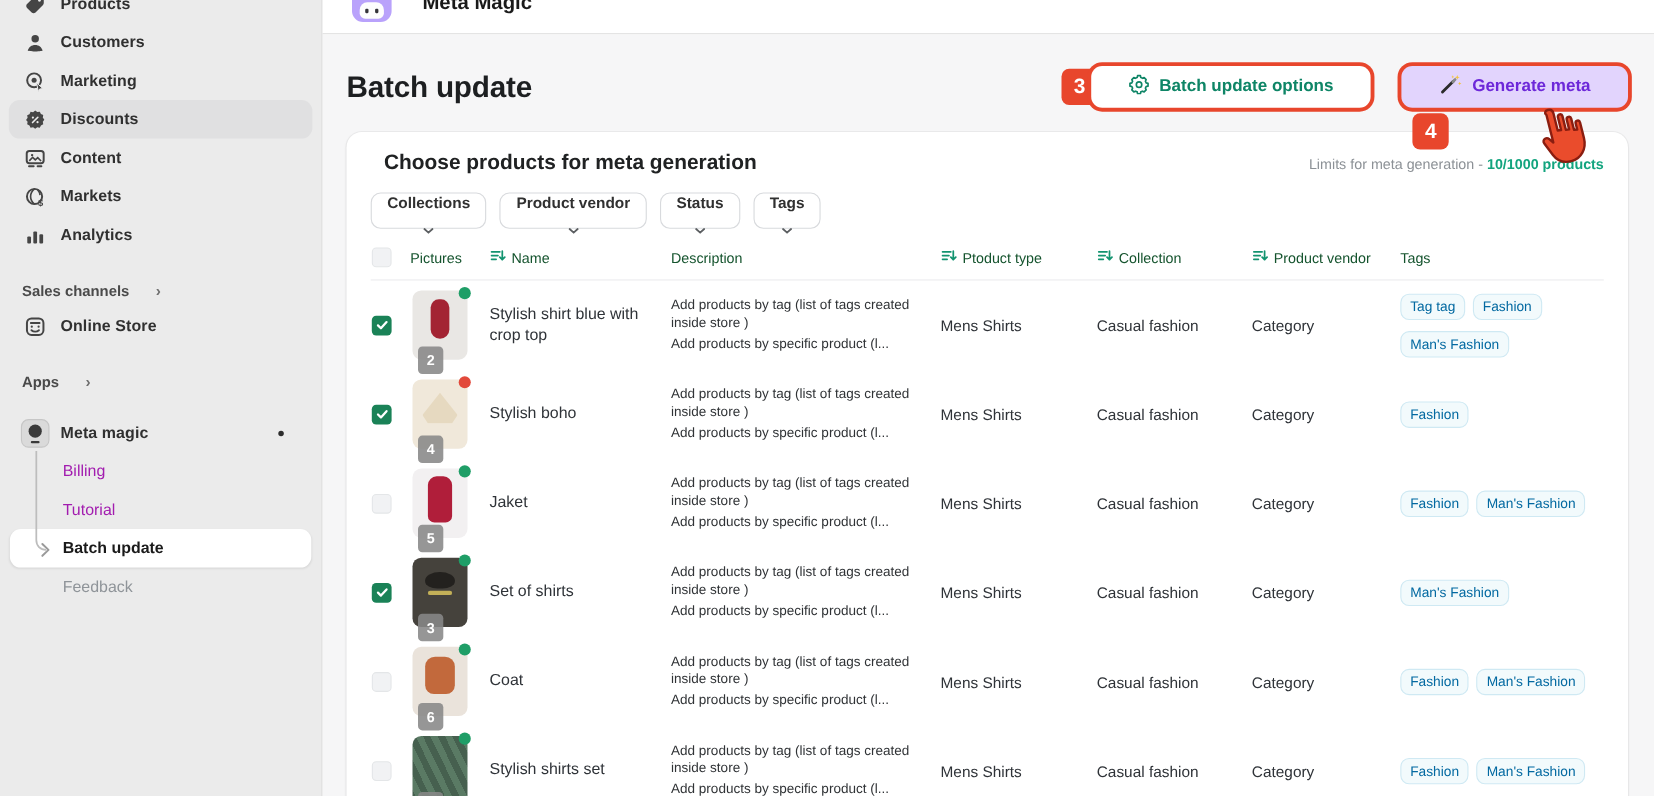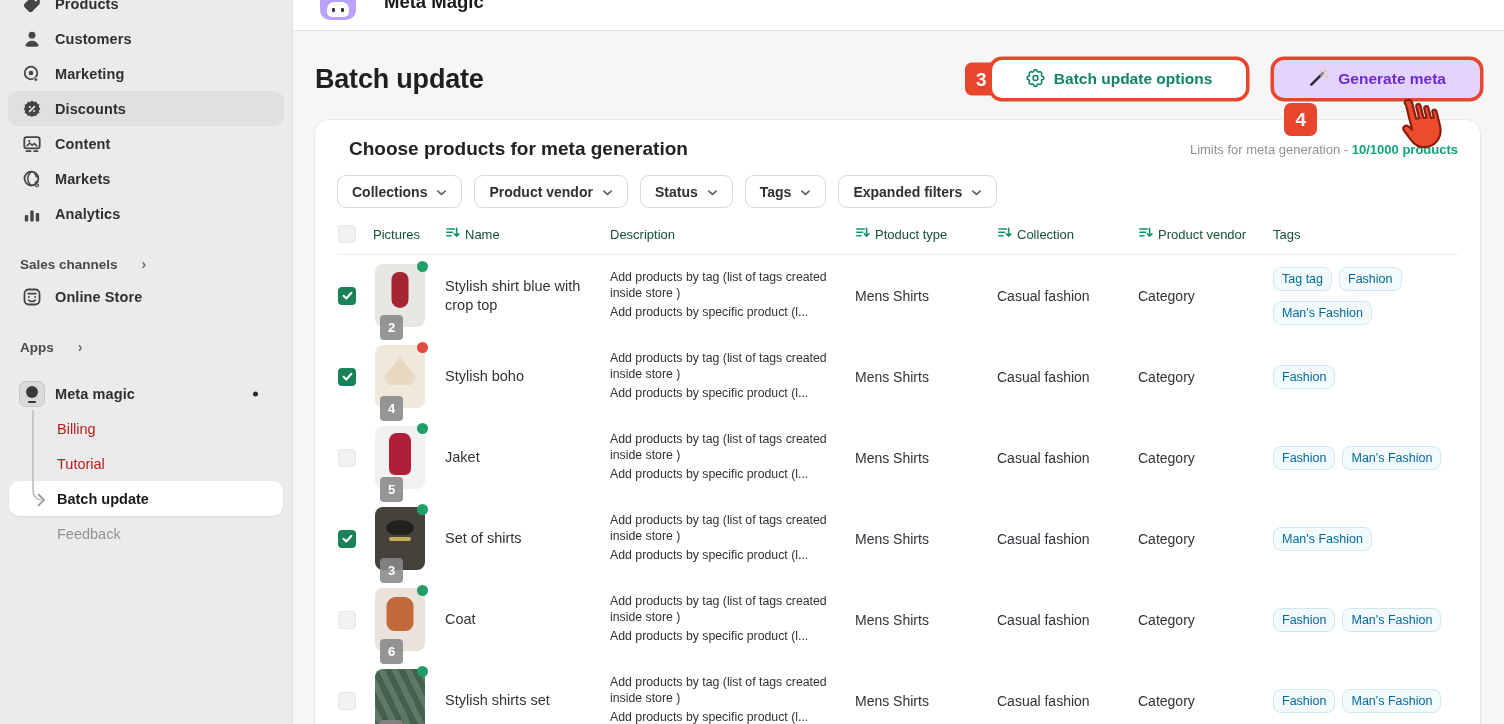--- a/index.html
+++ b/index.html
@@ -14,21 +14,21 @@
   .nav-item .nav-ic svg { width:20px; height:20px; }
   .nav-lbl { font-size:14.5px; font-weight:600; color:#303030; letter-spacing:.1px; }
   .nav-item.hl { background:#e0e0e1; }
   .section-label { display:flex; align-items:center; gap:24px; padding:0 20px; height:30px; margin-top:18px; font-size:13.5px; font-weight:600; color:#4a4a4a; }
   .section-label .chev { color:#6f6f6f; font-size:14px; font-weight:600; }
   .app-parent { margin-top:14px; position:relative; }
   .mm-ic { width:26px; height:26px; flex:0 0 26px; margin-right:10px; margin-left:-3px; background:#dadada; border:1px solid #c6c6c6; border-radius:7px; position:relative; }
   .mm-head { position:absolute; left:50%; top:4px; transform:translateX(-50%); width:12px; height:12px; border-radius:50%; background:#3a3a3a; }
   .mm-base { position:absolute; left:50%; bottom:3px; transform:translateX(-50%); width:8px; height:2px; border-radius:2px; background:#3a3a3a; }
   .mm-dot { position:absolute; right:26px; top:50%; transform:translateY(-50%); width:5px; height:5px; border-radius:50%; background:#2c2c2c; }
-  .sub-item { display:flex; align-items:center; height:35px; padding-left:57px; font-size:14.5px; font-weight:500; color:#b91c1c; position:relative; }
+  .sub-item { display:flex; align-items:center; height:35px; padding-left:57px; font-size:14.5px; font-weight:500; color:#a21caf; position:relative; }
   .sub-item.active { background:#ffffff; margin:0 9px; border-radius:10px; padding-left:48px; font-weight:700; color:#1a1a1a; box-shadow:0 1px 2px rgba(0,0,0,.08); z-index:1; }
   .sub-item.muted { color:#8f9499; }
   .branch { position:absolute; left:26px; top:408px; z-index:2; pointer-events:none; }
 
   
   .content { position:absolute; left:293px; top:0; width:1211px; height:724px; }
   .topbar { position:relative; height:31px; background:#ffffff; border-bottom:1px solid #e4e4e4; overflow:hidden; }
   .tb-app-ic { position:absolute; left:27px; top:-16px; width:36px; height:36px; border-radius:10px; background:#b9a2fb; }
   .tb-robot { position:absolute; left:50%; bottom:3px; transform:translateX(-50%); width:22px; height:15px; background:#fdfdfd; border-radius:7px 7px 5px 5px; }
   .tb-robot i { position:absolute; bottom:5px; width:3px; height:4px; background:#35343a; border-radius:1px; }
@@ -49,21 +49,21 @@
   .btn-generate { background:#e2d4fd; color:#6d28d9; }
   .hand { position:absolute; top:calc(100% - 6px); right:30px; width:58px; z-index:3; pointer-events:none; }
 
   
   .card { position:relative; margin:17px 24px 0 22px; background:#ffffff; border-radius:14px; box-shadow:0 0 0 1px rgba(0,0,0,.045), 0 1px 3px rgba(0,0,0,.05); padding:18px 22px; min-height:640px; z-index:1; }
   .card-head { display:flex; align-items:center; justify-content:space-between; }
   .card-title { font-size:19px; font-weight:700; color:#202223;margin-left:12px; }
   .limits { font-size:13px; color:#8c9196; }
   .limits .limit-val { color:#12a47e; font-weight:650; }
   .filters { display:flex; gap:12px; margin-top:15px; }
-  .filter-btn { display:flex; align-items:center; gap:9px; height:33px; padding:0 14px; background:#fff; border:1px solid #d8dadd; border-radius:9px; font-family:inherit; font-size:14px; font-weight:550; color:#303030; cursor:pointer; }
+  .filter-btn { display:flex; align-items:center; gap:9px; height:33px; padding:0 14px; background:#fff; border:1px solid #d8dadd; border-radius:9px; font-family:inherit; font-size:14px; font-weight:550; color:#303030; cursor:pointer;flex-direction:column; }
 
   
   .tbl { margin-top:17px; }
   .tr { display:grid; grid-template-columns:36px 72px 165px 245px 142px 141px 135px 1fr; align-items:center; }
   .thead { padding-bottom:11px; border-bottom:1px solid #ececee; }
   .th { display:flex; align-items:center; gap:5px; font-size:13px; font-weight:500; color:#14532d; }
   .th svg { width:15px; height:15px; }
   .row { padding:9px 0; min-height:75px; }
   .cb { width:18px; height:18px; border-radius:4px; margin-left:1px; cursor:pointer; display:flex; align-items:center; justify-content:center; }
   .cb.off { background:#f1f2f4; border:1px solid #e4e6e8; }
@@ -285,26 +285,20 @@
       <span><svg width="11" height="8" viewBox="0 0 12 8">
                   <path d="M2 2l4 3.6L10 2" fill="none" stroke="#5c5f62" stroke-width="1.8" stroke-linecap="round"></path>
                 </svg></span>
     </button>
             <button class="filter-btn">
       <span>Tags</span>
       <span><svg width="11" height="8" viewBox="0 0 12 8">
                   <path d="M2 2l4 3.6L10 2" fill="none" stroke="#5c5f62" stroke-width="1.8" stroke-linecap="round"></path>
                 </svg></span>
     </button>
-            <button class="filter-btn">
-      <span>Expanded filters</span>
-      <span><svg width="11" height="8" viewBox="0 0 12 8">
-                  <path d="M2 2l4 3.6L10 2" fill="none" stroke="#5c5f62" stroke-width="1.8" stroke-linecap="round"></path>
-                </svg></span>
-    </button>
           </div>
         <div class="tbl">
           <div class="tr thead" id="thead">
               <div>
                 <span class="cb off"></span>
               </div>
               <div class="th">
 
       <span>Pictures</span>
     </div>

